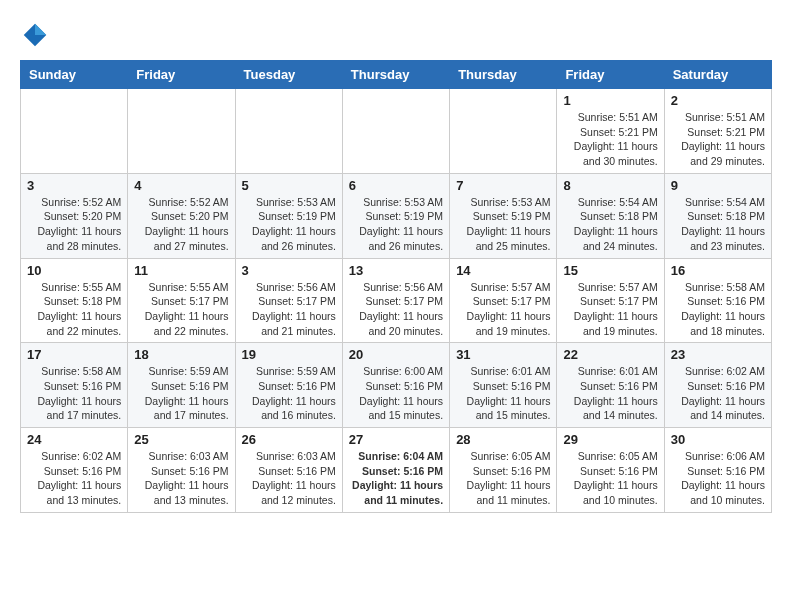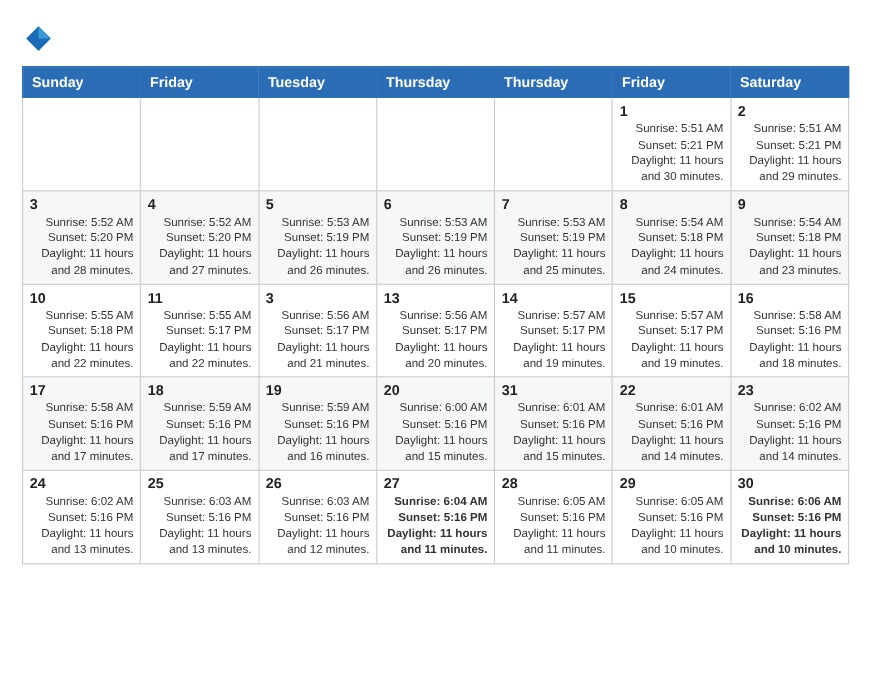--- a/index.html
+++ b/index.html
@@ -308,20 +308,20 @@
 Daylight: 11 hours and 11 minutes.</div>
           </td>
           <td>
             <span class="day-number">29</span>
             <div class="day-info" style="white-space: pre-line;">Sunrise: 6:05 AM
 Sunset: 5:16 PM
 Daylight: 11 hours and 10 minutes.</div>
           </td>
           <td>
             <span class="day-number">30</span>
-            <div class="day-info" style="white-space: pre-line; font-weight: bold;">Sunrise: 6:06 AM
+            <div class="day-info" style="white-space: pre-line;">Sunrise: 6:06 AM
 Sunset: 5:16 PM
 Daylight: 11 hours and 10 minutes.</div>
           </td>
         </tr>
       </tbody>
   </table>
 </div>
 
 </body></html>

